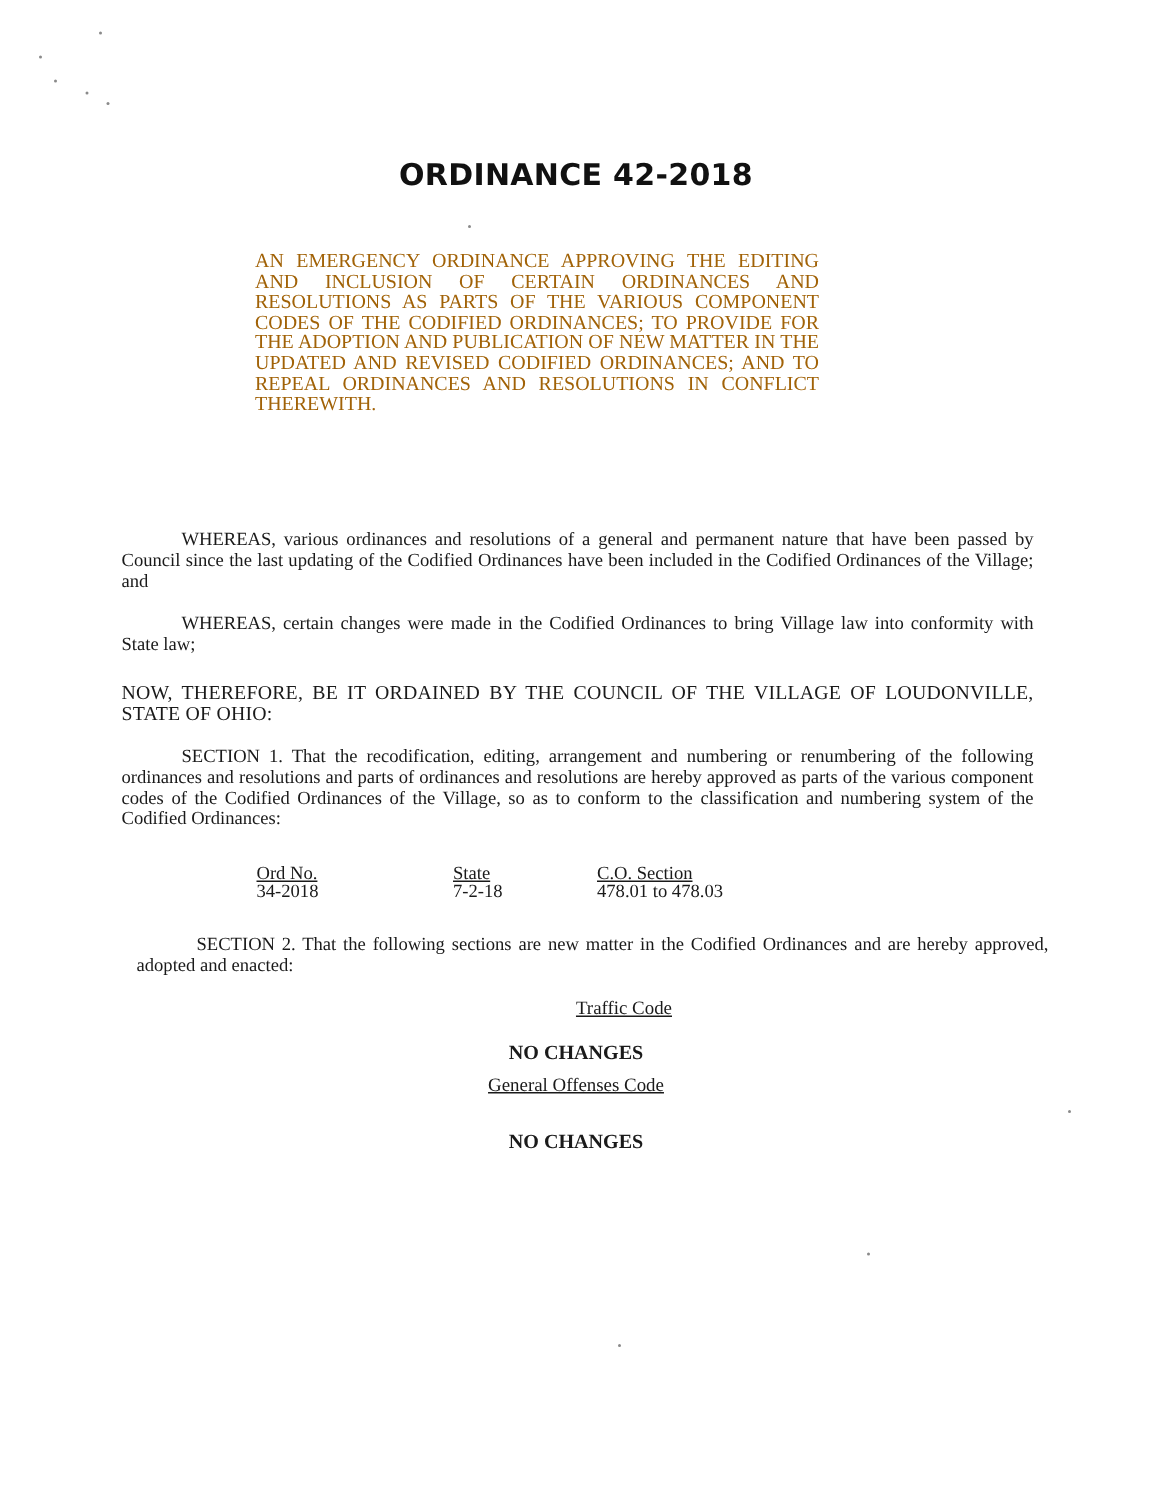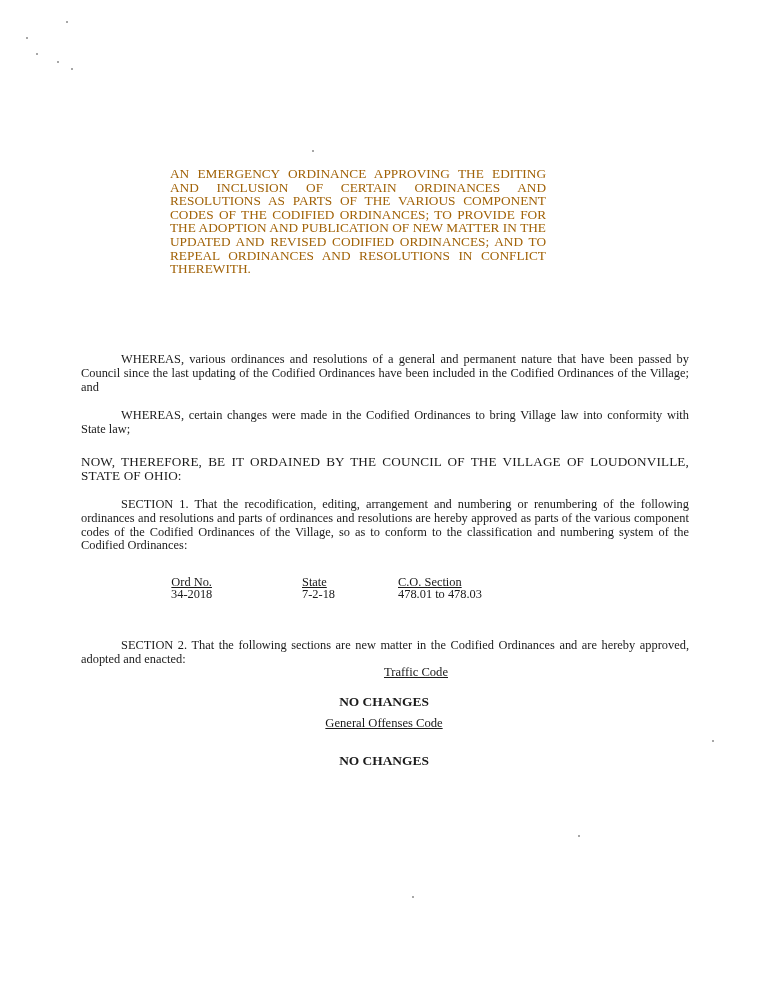--- a/index.html
+++ b/index.html
@@ -43,20 +43,21 @@
   <div class="speck" style="left:66px;top:21px;"></div>
   <div class="speck" style="left:26px;top:37px;"></div>
   <div class="speck" style="left:36px;top:53px;"></div>
   <div class="speck" style="left:57px;top:61px;"></div>
   <div class="speck" style="left:71px;top:68px;"></div>
   <div class="speck" style="left:312px;top:150px;"></div>
   <div class="speck" style="left:712px;top:740px;"></div>
   <div class="speck" style="left:578px;top:835px;"></div>
   <div class="speck" style="left:412px;top:896px;"></div>
 
+  <div class="title">ORDINANCE 42-2018</div>
 
   <div class="preamble">AN EMERGENCY ORDINANCE APPROVING THE EDITING AND INCLUSION OF CERTAIN ORDINANCES AND RESOLUTIONS AS PARTS OF THE VARIOUS COMPONENT CODES OF THE CODIFIED ORDINANCES; TO PROVIDE FOR THE ADOPTION AND PUBLICATION OF NEW MATTER IN THE UPDATED AND REVISED CODIFIED ORDINANCES; AND TO REPEAL ORDINANCES AND RESOLUTIONS IN CONFLICT THEREWITH.</div>
 
 
   <div class="para" style="top:353px;">
     <span class="indent"></span><span>WHEREAS, various ordinances and resolutions of a general and permanent nature that have been passed by Council since the last updating of the Codified Ordinances have been included in the Codified Ordinances of the Village; and</span>
   </div>
 
   <div class="para" style="top:409px;">
     <span class="indent"></span><span>WHEREAS, certain changes were made in the Codified Ordinances to bring Village law into conformity with State law;</span>
@@ -64,35 +65,35 @@
 
   <div class="para" style="top:455px; font-size:13.2px; letter-spacing:0.15px;">
     <span>NOW, THEREFORE, BE IT ORDAINED BY THE COUNCIL OF THE VILLAGE OF LOUDONVILLE, STATE OF OHIO:</span>
   </div>
 
   <div class="para" style="top:498px;">
     <span class="indent"></span><span>SECTION 1. That the recodification, editing, arrangement and numbering or renumbering of the following ordinances and resolutions and parts of ordinances and resolutions are hereby approved as parts of the various component codes of the Codified Ordinances of the Village, so as to conform to the classification and numbering system of the Codified Ordinances:</span>
   </div>
 
   <div class="table">
-    <div class="col" style="left:0;text-align:center;">
+    <div class="col" style="left:0;">
       <div class="hdr">Ord No.</div>
       <div>34-2018</div>
     </div>
     <div class="col" style="left:131px;">
       <div class="hdr">State</div>
       <div>7-2-18</div>
     </div>
     <div class="col" style="left:227px;">
       <div class="hdr">C.O. Section</div>
       <div>478.01 to 478.03</div>
     </div>
   </div>
 
-  <div class="para" style="top:639px;">
+  <div class="para" style="top:623px;margin-left:10px;">
     <span class="indent"></span><span>SECTION 2. That the following sections are new matter in the Codified Ordinances and are hereby approved, adopted and enacted:</span>
   </div>
 
   <div class="center subhead" style="top:665px;margin-left:32px;">Traffic Code</div>
   <div class="center nochg" style="top:694px;">NO CHANGES</div>
   <div class="center subhead" style="top:716px;">General Offenses Code</div>
   <div class="center nochg" style="top:753px;">NO CHANGES</div>
 
 </div>
 

